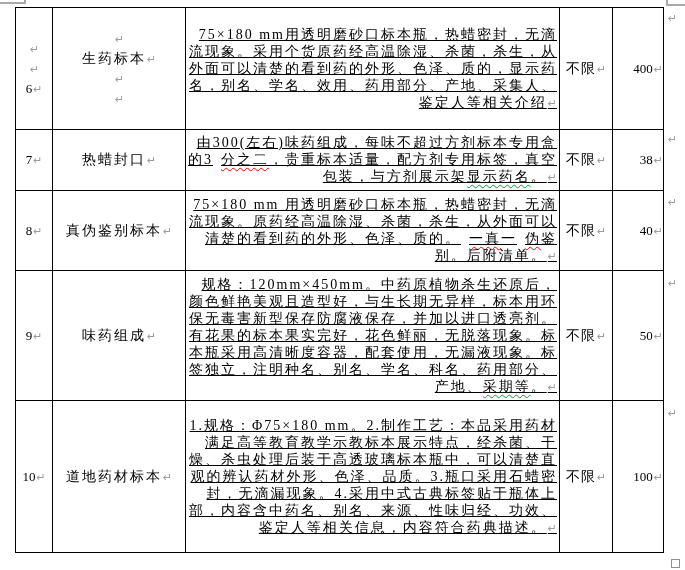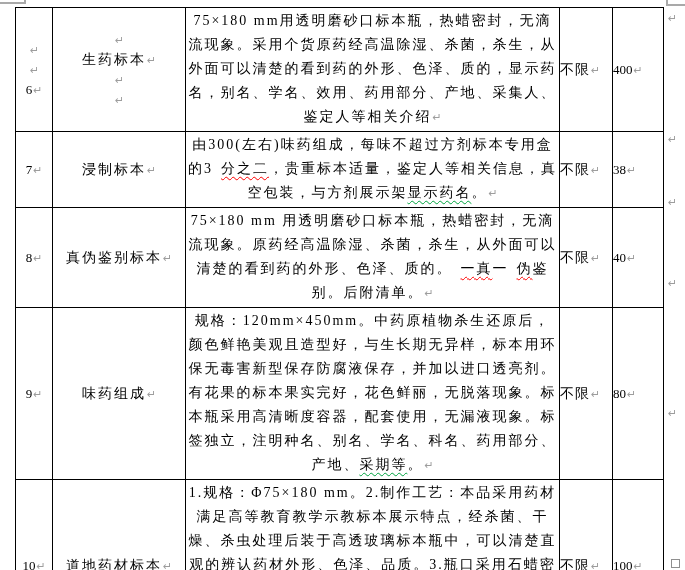--- a/index.html
+++ b/index.html
@@ -11,24 +11,24 @@
   table.doc-table {
     position:absolute; left:15px; top:7px;
     border-collapse:collapse; table-layout:fixed;
   }
   .doc-table td { border:1px solid #000; vertical-align:middle; padding:0; }
   tr.r0 { height:122px; } tr.r1 { height:61px; } tr.r2 { height:80px; }
   tr.r3 { height:130px; } tr.r4 { height:152px; }
 
   td.c-num  { width:36px;  text-align:center; font-size:13px; }
   td.c-name { width:132px; text-align:center; font-size:14px; letter-spacing:2px; }
-  td.c-desc { width:369px; font-size:14px; letter-spacing:2px; line-height:24px;
-              text-align:center; padding:1px 2px; }
-  td.c-lim  { width:52px;  font-size:14px; letter-spacing:1px; }
-  td.c-qty  { width:50px;  text-align:left; font-size:13px; }
+  td.c-desc { width:369px; font-size:14px; letter-spacing:2px; line-height:17px;
+              text-align:right; padding:1px 2px;text-decoration:underline; }
+  td.c-lim  { width:52px;  text-align:center; font-size:14px; letter-spacing:1px; }
+  td.c-qty  { width:50px;  text-align:right; font-size:13px; }
 
   .pilcrow, .row-end-mark {
     color:#9d9d9d; font-size:11px; letter-spacing:0;
     font-family:"DejaVu Sans","Liberation Sans",sans-serif;
   }
   .pilcrow { margin-left:1px; }
   .mark-line { line-height:19px; }
   .wavy-red   { text-decoration:underline wavy #ff0000 1px; text-underline-offset:3px; text-decoration-skip-ink:none;margin-left:8px; }
   .wavy-green { text-decoration:underline wavy #00a33e 1px; text-underline-offset:3px; text-decoration-skip-ink:none; }
 
@@ -77,23 +77,23 @@
           </td>
     <td class="c-desc"><span>75×180 mm用透明磨砂口标本瓶，热蜡密封，无滴流现象。采用个货原药经高温除湿、杀菌，杀生，从外面可以清楚的看到药的外形、色泽、质的，显示药名，别名、学名、效用、药用部分、产地、采集人、鉴定人等相关介绍</span><span class="pilcrow">↵</span></td>
     <td class="c-lim"><span>不限</span><span class="pilcrow">↵</span></td>
     <td class="c-qty"><span>400</span><span class="pilcrow">↵</span></td>
   </tr>
         <tr class="r1">
     <td class="c-num">
             <div class="mark-line"><span>7</span><span class="pilcrow">↵</span></div>
           </td>
     <td class="c-name">
-            <div class="mark-line"><span>浸制标本</span><span class="pilcrow">↵</span></div>
+            <div class="mark-line"><span>热蜡封口</span><span class="pilcrow">↵</span></div>
           </td>
-    <td class="c-desc"><span>由300(左右)味药组成，每味不超过方剂标本专用盒的3</span><span class="wavy-red">分之二</span><span>，贵重标本适量，鉴定人等相关信息，真空包装，与方剂展示架</span><span class="wavy-green">显示药名</span><span>。</span><span class="pilcrow">↵</span></td>
+    <td class="c-desc"><span>由300(左右)味药组成，每味不超过方剂标本专用盒的3</span><span class="wavy-red">分之二</span><span>，贵重标本适量，配方剂专用标签，真空包装，与方剂展示架</span><span class="wavy-green">显示药名</span><span>。</span><span class="pilcrow">↵</span></td>
     <td class="c-lim"><span>不限</span><span class="pilcrow">↵</span></td>
     <td class="c-qty"><span>38</span><span class="pilcrow">↵</span></td>
   </tr>
         <tr class="r2">
     <td class="c-num">
             <div class="mark-line"><span>8</span><span class="pilcrow">↵</span></div>
           </td>
     <td class="c-name">
             <div class="mark-line"><span>真伪鉴别标本</span><span class="pilcrow">↵</span></div>
           </td>
@@ -103,21 +103,21 @@
   </tr>
         <tr class="r3">
     <td class="c-num">
             <div class="mark-line"><span>9</span><span class="pilcrow">↵</span></div>
           </td>
     <td class="c-name">
             <div class="mark-line"><span>味药组成</span><span class="pilcrow">↵</span></div>
           </td>
     <td class="c-desc"><span>规格：120mm×450mm。中药原植物杀生还原后，颜色鲜艳美观且造型好，与生长期无异样，标本用环保无毒害新型保存防腐液保存，并加以进口透亮剂。有花果的标本果实完好，花色鲜丽，无脱落现象。标本瓶采用高清晰度容器，配套使用，无漏液现象。标签独立，注明种名、别名、学名、科名、药用部分、产地、</span><span class="wavy-green">采期等</span><span>。</span><span class="pilcrow">↵</span></td>
     <td class="c-lim"><span>不限</span><span class="pilcrow">↵</span></td>
-    <td class="c-qty"><span>80</span><span class="pilcrow">↵</span></td>
+    <td class="c-qty"><span>50</span><span class="pilcrow">↵</span></td>
   </tr>
         <tr class="r4">
     <td class="c-num">
             <div class="mark-line"><span>10</span><span class="pilcrow">↵</span></div>
           </td>
     <td class="c-name">
             <div class="mark-line"><span>道地药材标本</span><span class="pilcrow">↵</span></div>
           </td>
     <td class="c-desc"><span>1.规格：Φ75×180 mm。2.制作工艺：本品采用药材满足高等教育教学示教标本展示特点，经杀菌、干燥、杀虫处理后装于高透玻璃标本瓶中，可以清楚直观的辨认药材外形、色泽、品质。3.瓶口采用石蜡密封，无滴漏现象。4.采用中式古典标签贴于瓶体上部，内容含中药名、别名、来源、性味归经、功效、鉴定人等相关信息，内容符合药典描述。</span><span class="pilcrow">↵</span></td>
     <td class="c-lim"><span>不限</span><span class="pilcrow">↵</span></td>

